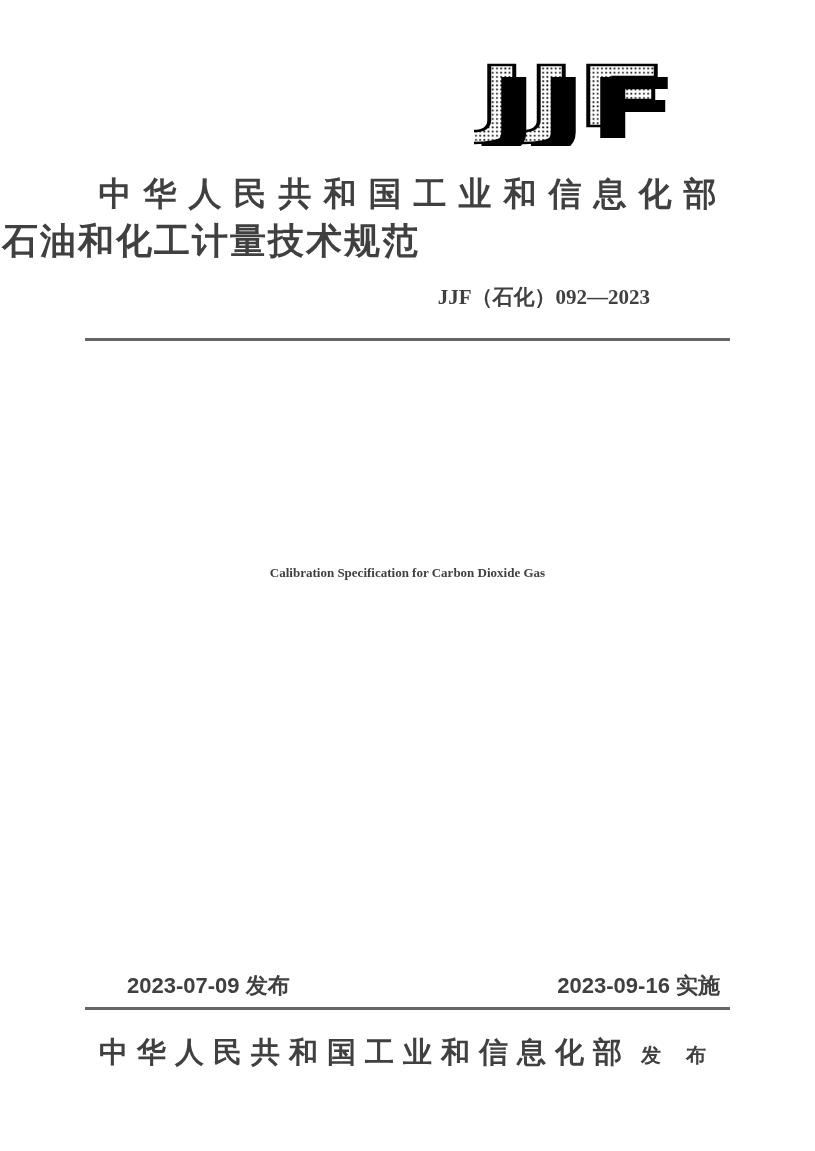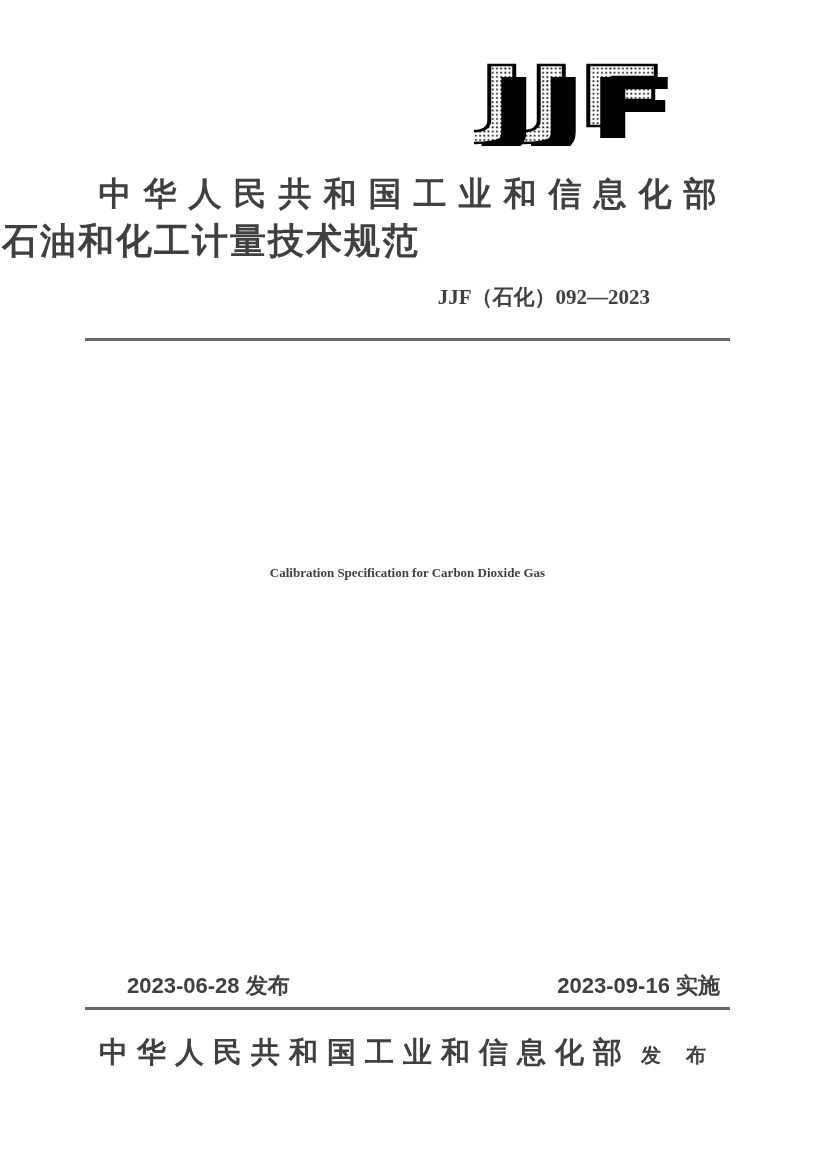--- a/index.html
+++ b/index.html
@@ -160,21 +160,21 @@
   <div class="ministry-line">中华人民共和国工业和信息化部</div>
   <div class="spec-type-line">石油和化工计量技术规范</div>
   <div class="doc-number">JJF（石化）092—2023</div>
 
   <div class="rule rule-top"></div>
 
   <div class="main-title-en">
     <div>Calibration Specification for Carbon Dioxide Gas</div>
   </div>
 
-  <div class="date-issue">2023-06-28 发布</div>
+  <div class="date-issue">2023-07-09 发布</div>
   <div class="date-impl">2023-09-16 实施</div>
 
   <div class="rule rule-bottom"></div>
 
   <div class="publisher-row">
     <span class="publisher-name">中华人民共和国工业和信息化部</span>
     <span class="publish-label">发 布</span>
   </div>
 
 </div>

